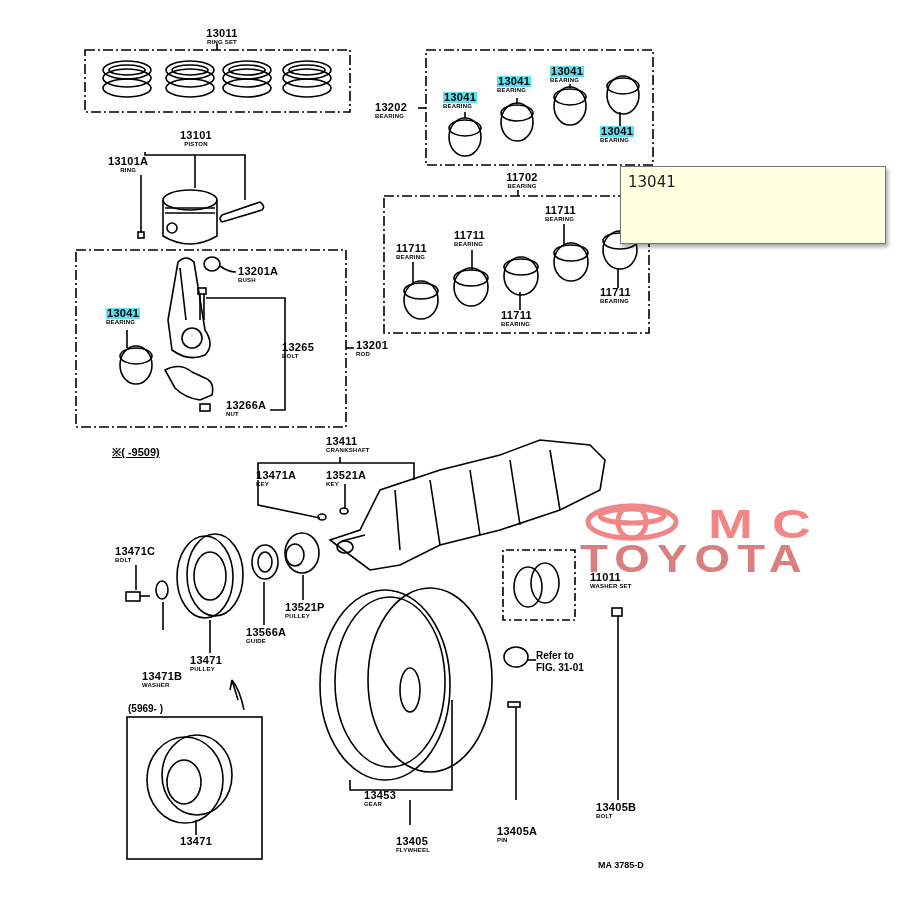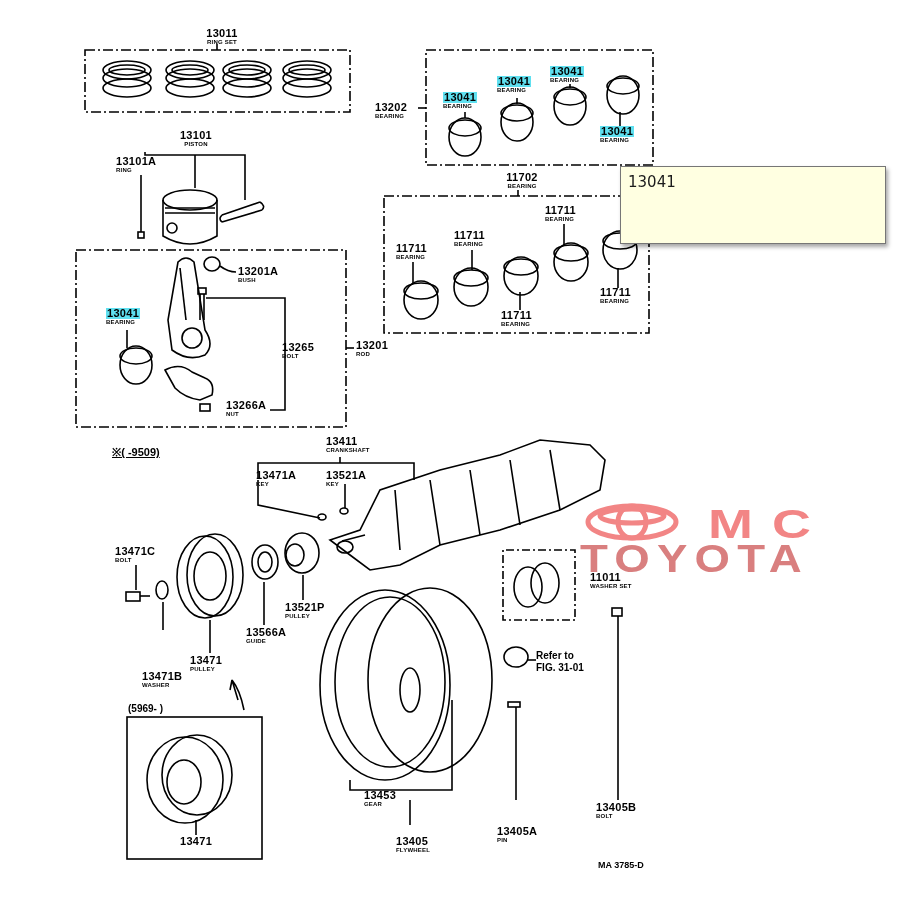--- a/index.html
+++ b/index.html
@@ -248,21 +248,21 @@
 </svg>
 
 <div class="pn center" style="left:222px;top:28px;">
     <span class="num">13011</span>
     <span class="name">RING SET</span>
   </div>
 <div class="pn center" style="left:196px;top:130px;">
     <span class="num">13101</span>
     <span class="name">PISTON</span>
   </div>
-<div class="pn" style="left:116px;top:156px;">
+<div class="pn" style="left:108px;top:156px;text-align:center;">
     <span class="num">13101A</span>
     <span class="name">RING</span>
   </div>
 
 <div class="pn" style="left:375px;top:102px;">
     <span class="num">13202</span>
     <span class="name">BEARING</span>
   </div>
 <div class="pn hl" style="left:443px;top:92px;"><span class="num">13041</span><span class="name">BEARING</span></div>
 <div class="pn hl" style="left:497px;top:76px;"><span class="num">13041</span><span class="name">BEARING</span></div>

